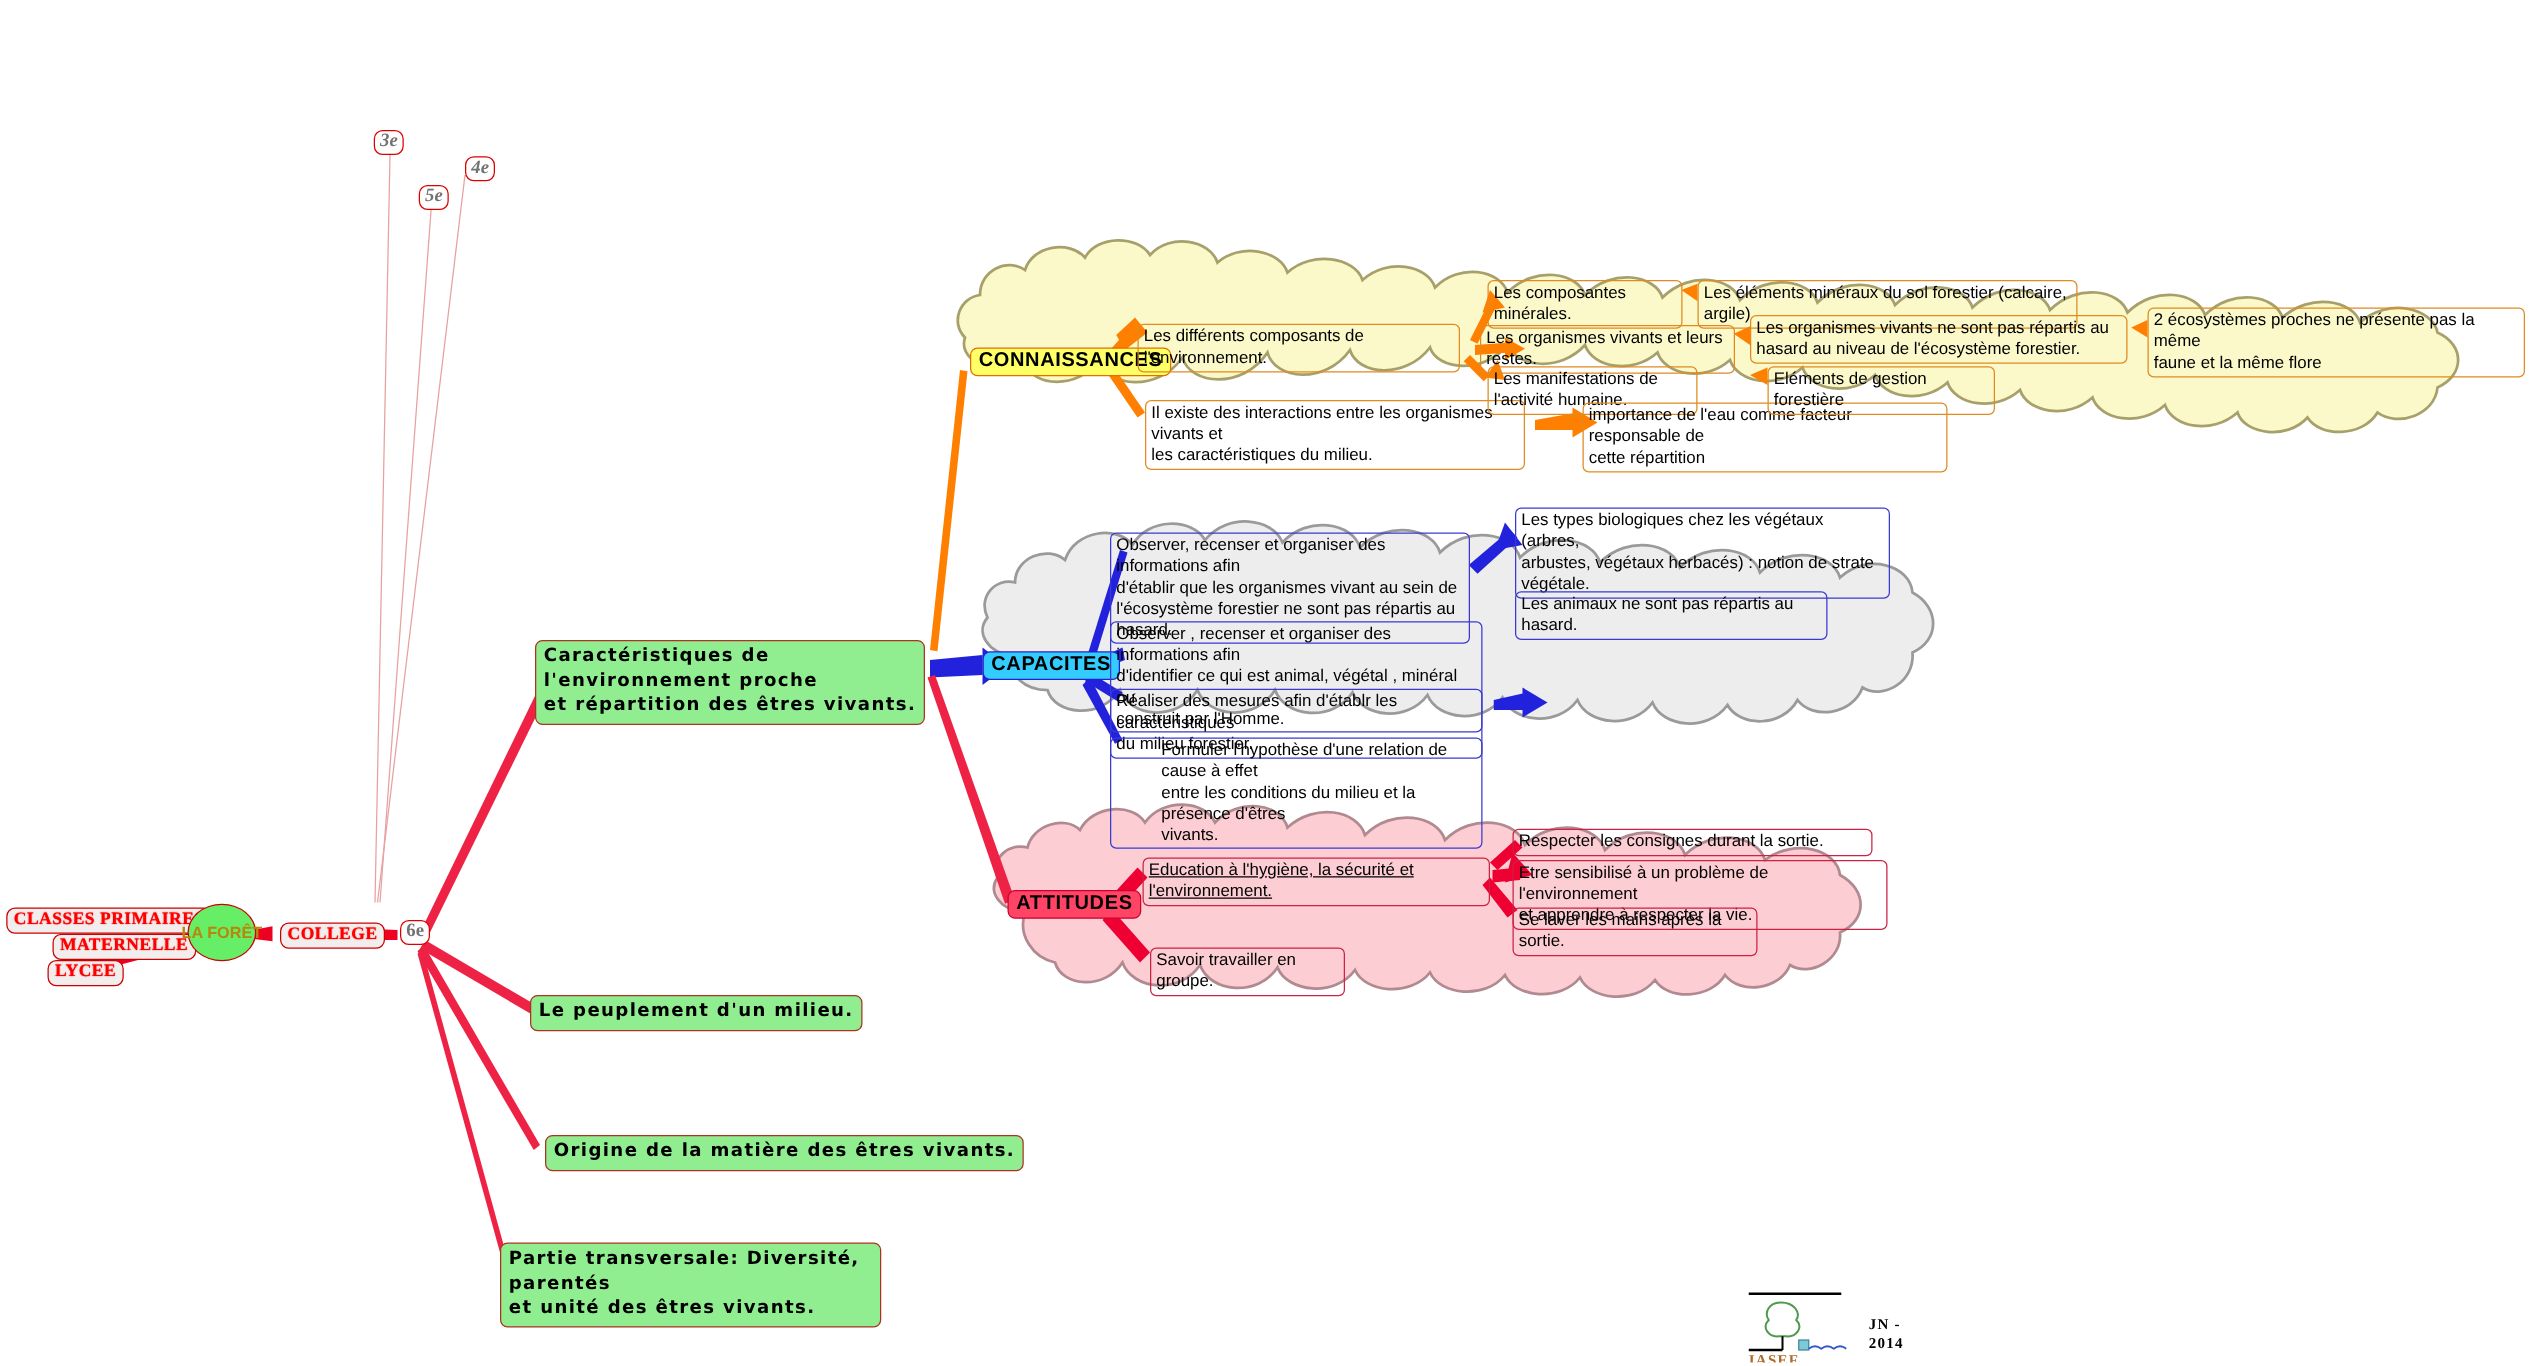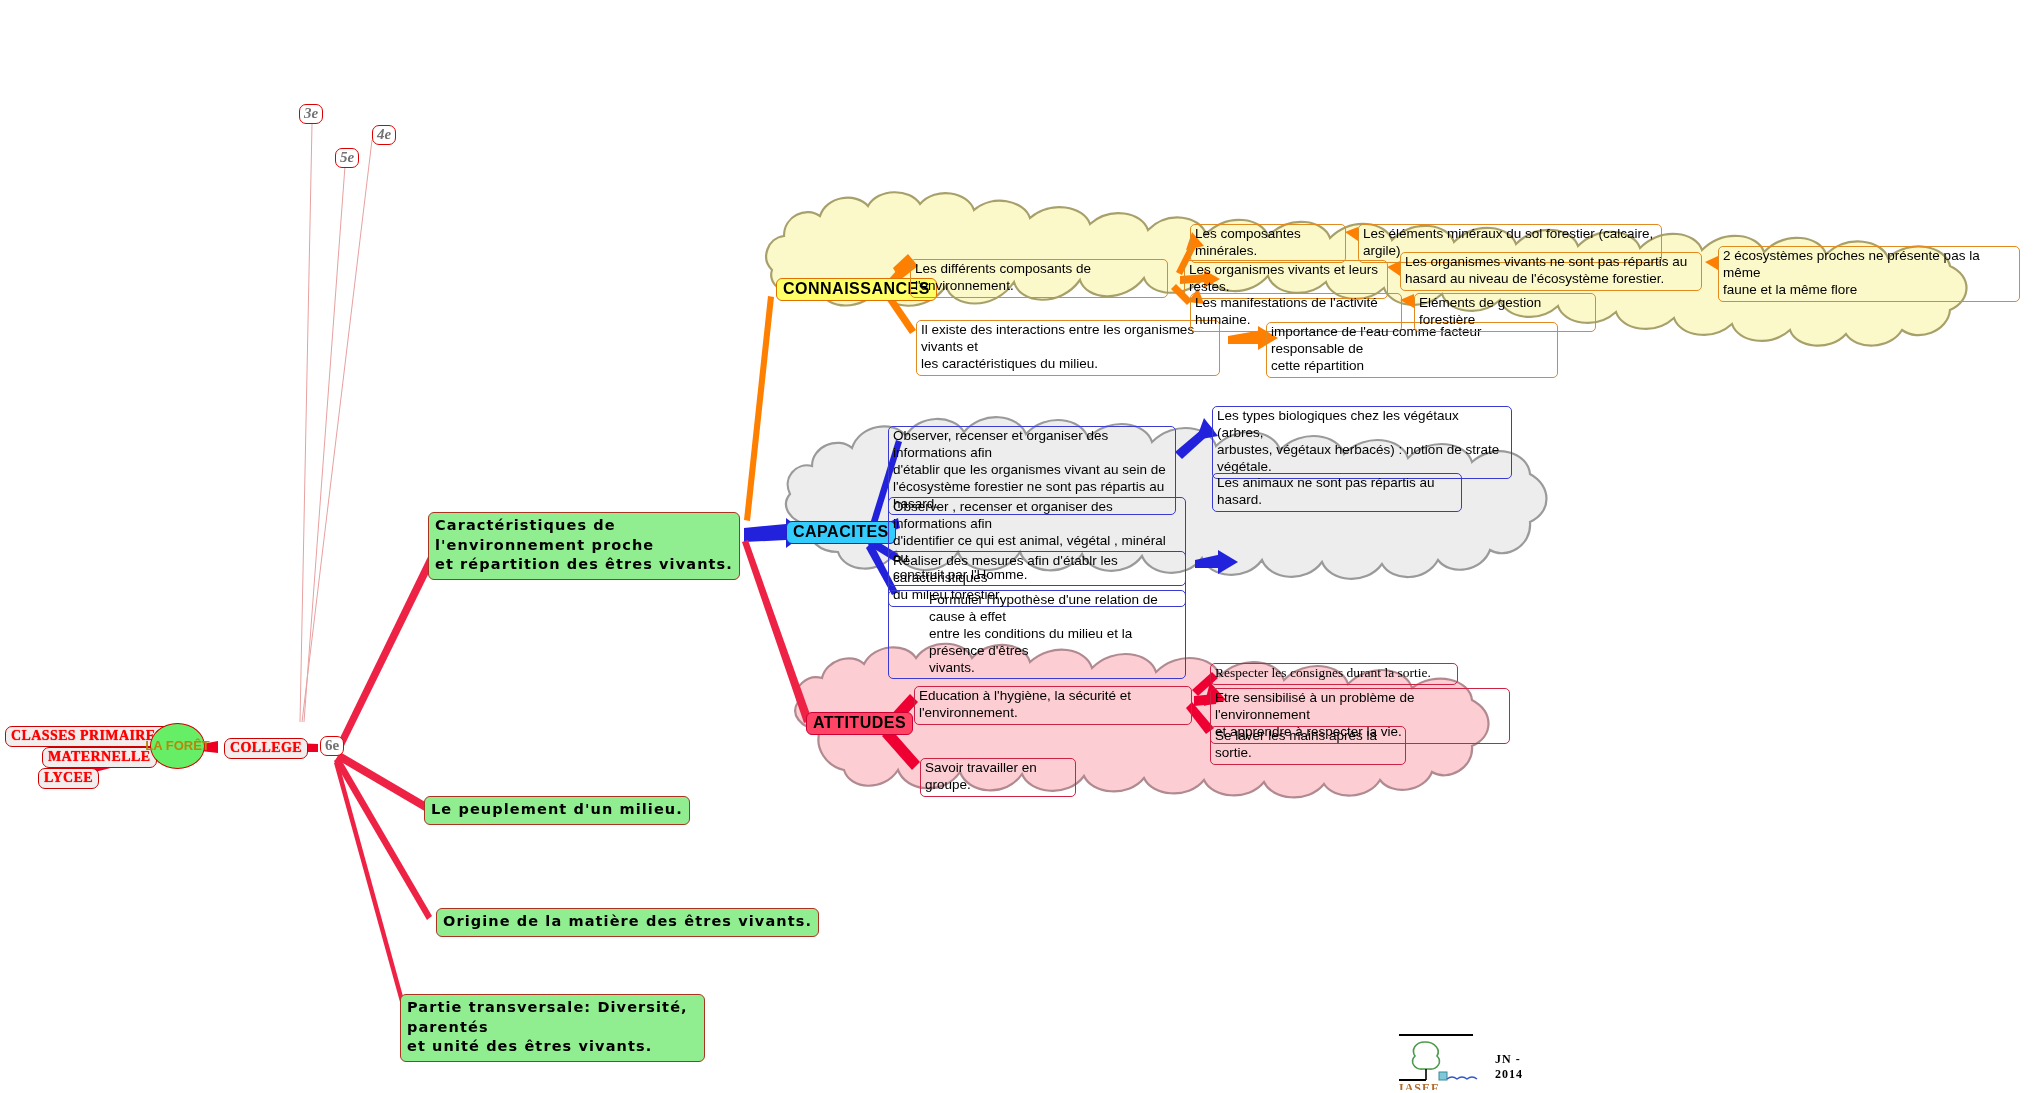--- a/index.html
+++ b/index.html
@@ -339,21 +339,21 @@
 et unité des êtres vivants.</div>
 
   <div class="node chip know" style="left:776px;top:278px;">CONNAISSANCES</div>
 
   <div class="node leaf know" style="left:910px;top:259px;width:258px;">Les différents composants de l'environnement.</div>
   <div class="node leaf know" style="left:916px;top:320px;width:304px;">Il existe des interactions entre les organismes vivants et
 les caractéristiques du milieu.</div>
 
   <div class="node leaf know" style="left:1190px;top:224px;width:156px;">Les composantes minérales.</div>
   <div class="node leaf know" style="left:1184px;top:260px;width:204px;">Les organismes vivants et leurs restes.</div>
-  <div class="node leaf know" style="left:1190px;top:293px;width:212px;">Les manifestations de l'activité humaine.</div>
+  <div class="node leaf know" style="left:1190px;top:293px;width:168px;">Les manifestations de l'activité humaine.</div>
   <div class="node leaf know" style="left:1266px;top:322px;width:292px;">importance de l'eau comme facteur responsable de
 cette répartition</div>
 
   <div class="node leaf know" style="left:1358px;top:224px;width:304px;">Les éléments minéraux du sol forestier (calcaire, argile)</div>
   <div class="node leaf know" style="left:1400px;top:252px;width:302px;">Les organismes vivants ne sont pas répartis au
 hasard au niveau de l'écosystème forestier.</div>
   <div class="node leaf know" style="left:1414px;top:293px;width:182px;">Eléments de gestion forestière</div>
 
   <div class="node leaf know" style="left:1718px;top:246px;width:302px;">2 écosystèmes proches ne présente pas la même
 faune et la même flore</div>
@@ -372,24 +372,24 @@
 entre les conditions du milieu et la présence d'êtres
 vivants.</div>
 
   <div class="node leaf cap" style="left:1212px;top:406px;width:300px;">Les types biologiques chez les végétaux (arbres,
 arbustes, végétaux herbacés) : notion de strate
 végétale.</div>
   <div class="node leaf cap" style="left:1212px;top:473px;width:250px;">Les animaux  ne sont pas répartis au hasard.</div>
 
   <div class="node chip att" style="left:806px;top:712px;">ATTITUDES</div>
 
-  <div class="node leaf att" style="left:914px;top:686px;width:278px;">Education à l'hygiène, la sécurité et l'environnement.</div>
+  <div class="node leaf att" style="left:914px;top:686px;width:278px;text-decoration:underline;">Education à l'hygiène, la sécurité et l'environnement.</div>
   <div class="node leaf att" style="left:920px;top:758px;width:156px;">Savoir travailler en groupe.</div>
 
-  <div class="node leaf att" style="left:1210px;top:663px;width:248px;font-family:Liberation Serif, serif;">Respecter les consignes durant la sortie.</div>
+  <div class="node leaf att" style="left:1210px;top:663px;width:288px;">Respecter les consignes durant la sortie.</div>
   <div class="node leaf att" style="left:1210px;top:688px;width:300px;">Etre sensibilisé à un problème de l'environnement
 et apprendre à respecter la vie.</div>
   <div class="node leaf att" style="left:1210px;top:726px;width:196px;">Se laver les mains après la sortie.</div>
 
   <div id="logo" style="left:1395px;top:1030px;width:150px;height:60px;">
     <svg width="150" height="60" viewBox="0 0 150 60">
       <line x1="4" y1="5" x2="78" y2="5" stroke="#000" stroke-width="2"></line>
       <path d="M 30 12 C 20 12 16 20 20 26 C 14 32 20 40 28 39 L 34 39 C 42 40 48 32 42 26 C 46 20 40 12 30 12 Z" fill="none" stroke="#4f9a4f" stroke-width="1.6"></path>
       <line x1="31" y1="39" x2="31" y2="50" stroke="#000" stroke-width="1.6"></line>
       <rect x="44" y="42" width="8" height="8" fill="#7ec8d8" stroke="#3a8a9a" stroke-width="1"></rect>

